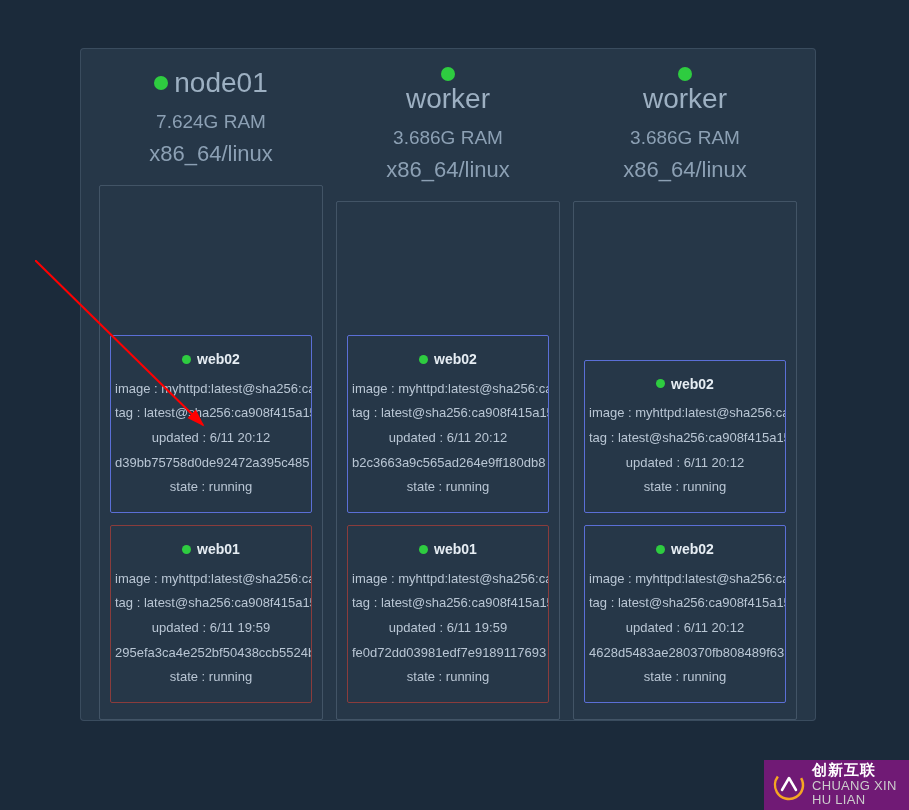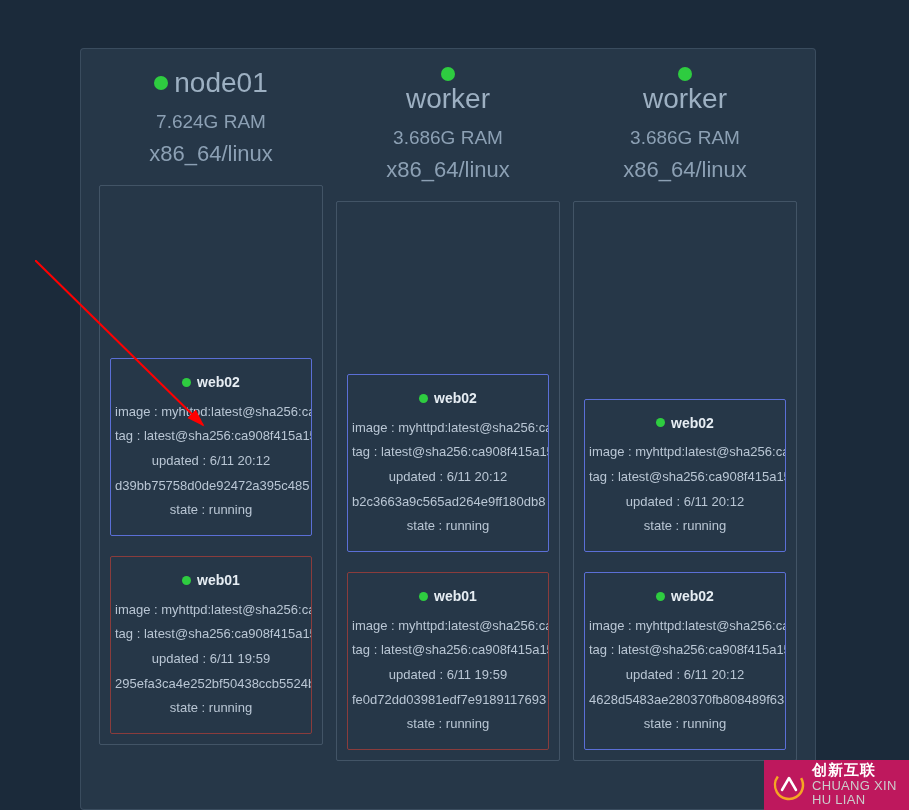--- a/index.html
+++ b/index.html
@@ -9,21 +9,21 @@
     width: 909px;
     height: 810px;
     overflow: hidden;
     position: relative;
   }
   .panel {
     position: absolute;
     left: 80px;
     top: 48px;
     width: 736px;
-    height: 762px;
+    height: 673px;
     background: rgba(60, 80, 100, 0.35);
     border: 1px solid rgba(120,140,160,0.25);
     border-radius: 4px;
     display: flex;
     flex-direction: row;
     justify-content: space-between;
     padding: 0 18px;
   }
   .node-col {
     width: 224px;
@@ -72,26 +72,26 @@
   }
   .dot-sm {
     width: 9px;
     height: 9px;
   }
   .services {
     width: 100%;
     border: 1px solid rgba(120,140,160,0.35);
     border-radius: 2px;
     margin-top: 8px;
-    padding: 10px 10px;
+    padding: 16px 10px;
     height: 560px;
     display: flex;
     flex-direction: column;
     justify-content: flex-end;
-    gap: 20px;
+    gap: 12px;
   }
   .task-card {
     border: 1px solid #5b6fd6;
     border-radius: 2px;
     padding: 10px 0 12px 0;
     text-align: center;
     overflow: hidden;
     color: #b9c6d4;
     font-size: 13px;
     line-height: 1.9;
@@ -111,21 +111,21 @@
   }
   .task-line {
     white-space: nowrap;
     overflow: hidden;
     padding: 0 4px;
   }
   .watermark {
     position: absolute;
     right: 0;
     bottom: 0;
-    background: #be185d;
+    background: #701a75;
     color: #fff;
     height: 50px;
     width: 145px;
     display: flex;
     align-items: center;
   }
   .watermark svg { margin: 0 6px 0 8px; flex-shrink: 0; }
   .wm-text { display: flex; flex-direction: column; line-height: 1.1; }
   .wm-cn { font-size: 15px; font-weight: 700; letter-spacing: 1px; }
   .wm-en { font-size: 13px; color: #ccc; letter-spacing: 0.3px; }

